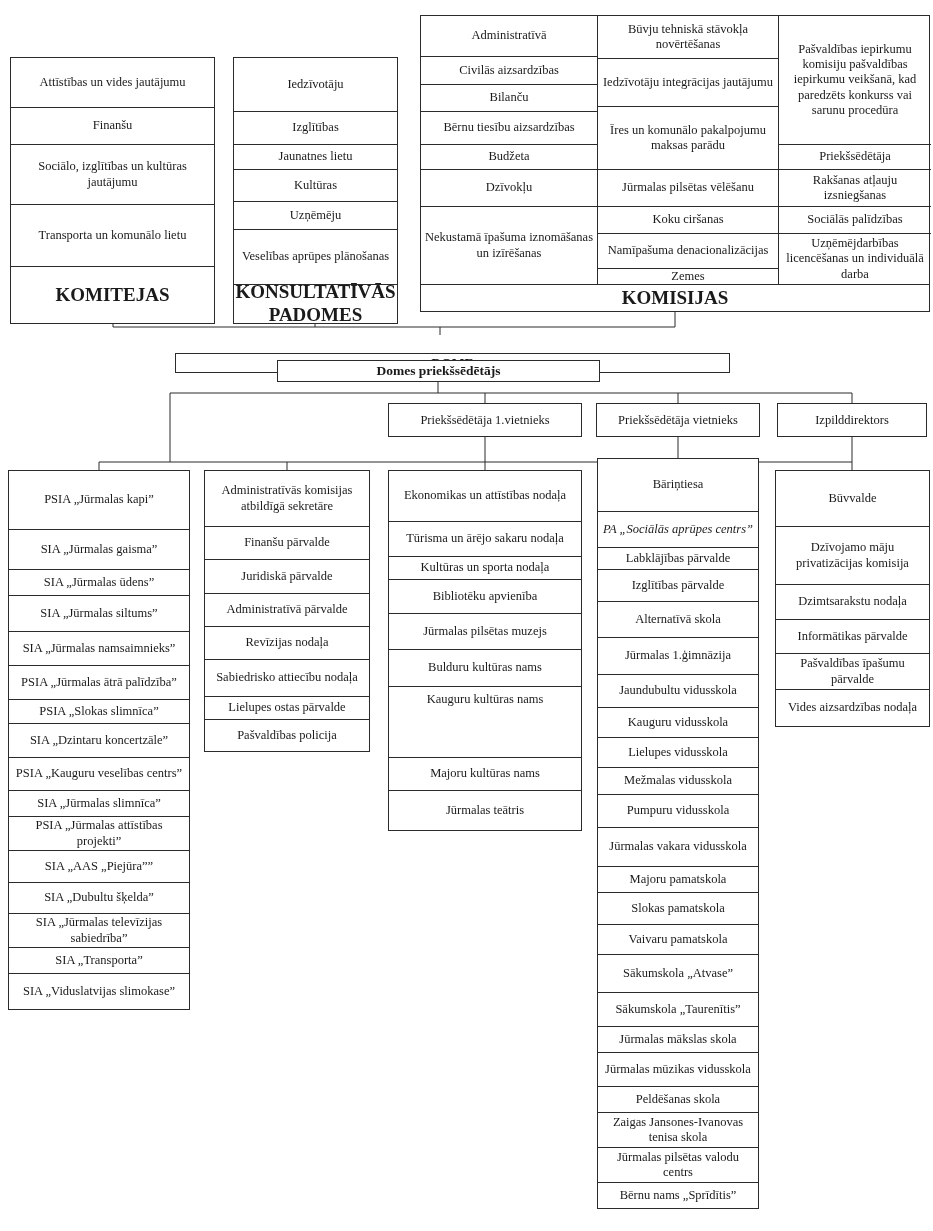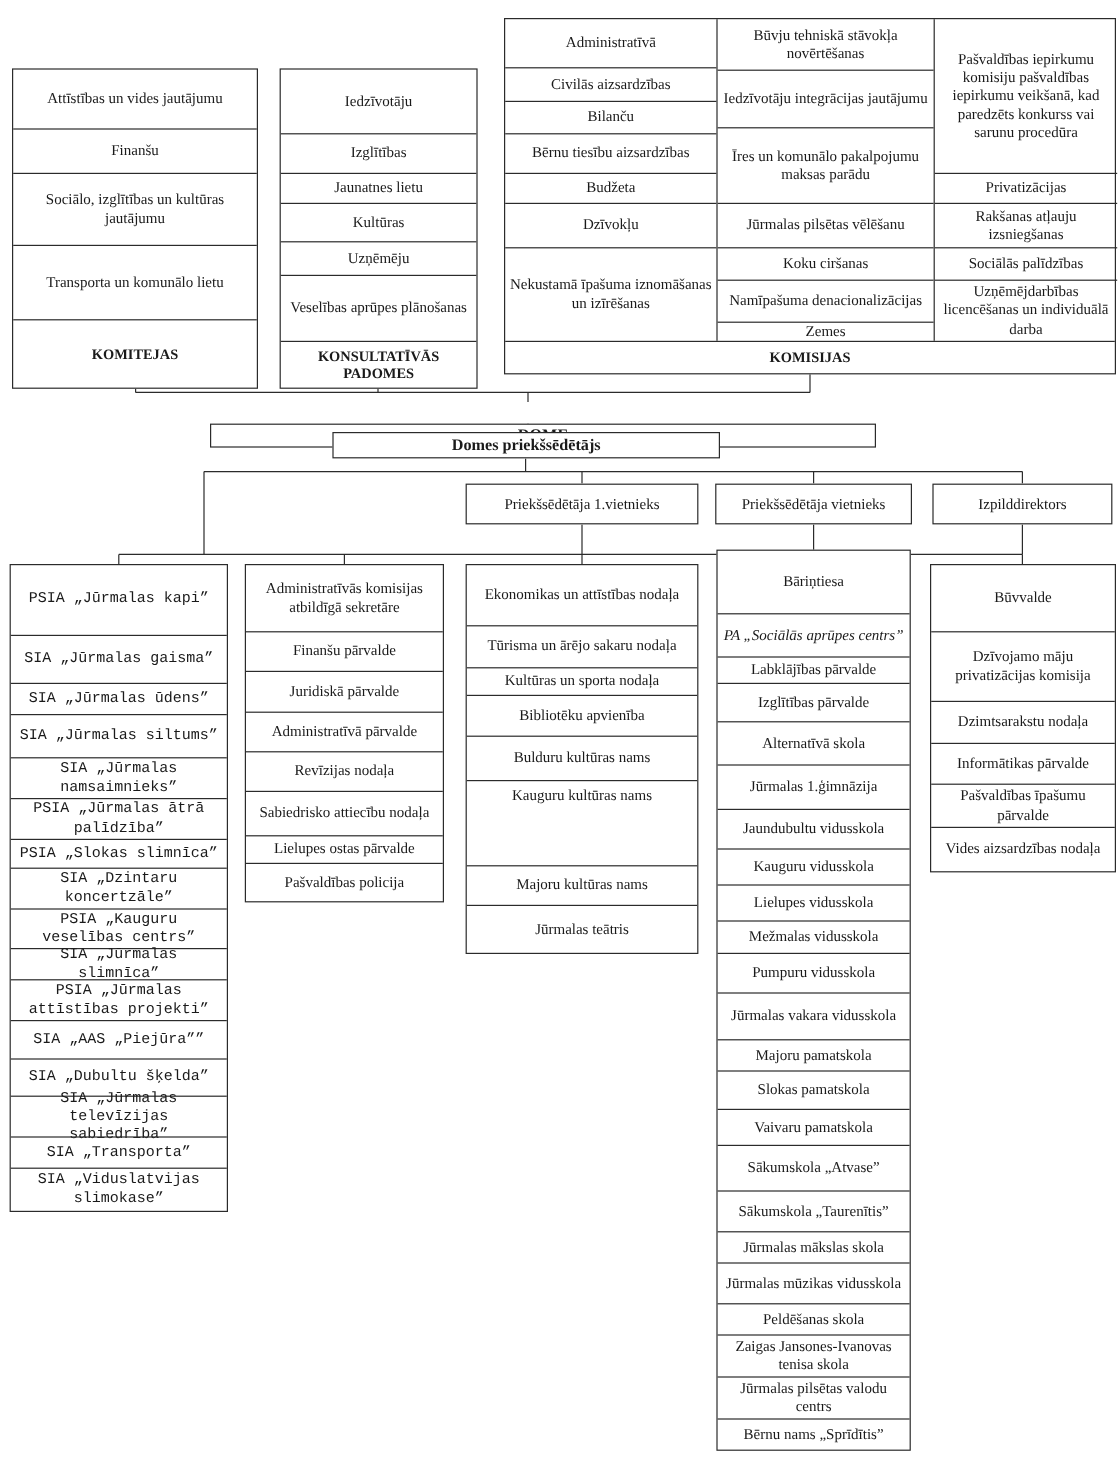--- a/index.html
+++ b/index.html
@@ -15,21 +15,21 @@
   }
   .stack{display:flex;flex-direction:column;}
   .cell{
     box-sizing:border-box;display:flex;align-items:center;justify-content:center;
     text-align:center;font-size:12.5px;line-height:1.22;padding:2px 4px;
     border-top:1px solid #2b2b2b;
   }
   .cell:first-child{border-top:none;}
   .hdr{
     box-sizing:border-box;display:flex;align-items:center;justify-content:center;
-    text-align:center;font-weight:bold;font-size:12px;line-height:1.2;
+    text-align:center;font-weight:bold;font-size:19px;line-height:1.2;
     border-top:1px solid #2b2b2b;padding:2px 4px;
   }
   .single{
     box-sizing:border-box;display:flex;align-items:center;justify-content:center;
     text-align:center;font-size:12.5px;line-height:1.2;padding:1px 4px;
   }
   .bold{font-weight:bold;font-size:13.5px;}
   .subcols{display:flex;flex-direction:row;align-items:stretch;}
   .subcol{flex:none;}
   .subcol.mid{border-left:1px solid #2b2b2b;border-right:1px solid #2b2b2b;}
@@ -105,38 +105,38 @@
           <div class="cell" style="height: 42px;">Būvju tehniskā stāvokļa novērtēšanas</div>
           <div class="cell" style="height: 48px;">Iedzīvotāju integrācijas jautājumu</div>
           <div class="cell" style="height: 63px;">Īres un komunālo pakalpojumu maksas parādu</div>
           <div class="cell" style="height: 37px;">Jūrmalas pilsētas vēlēšanu</div>
           <div class="cell" style="height: 27px;">Koku ciršanas</div>
           <div class="cell" style="height: 35px;">Namīpašuma denacionalizācijas</div>
           <div class="cell" style="height: 16px;">Zemes</div>
         </div>
       <div class="subcol stack" style="width:152px;">
           <div class="cell" style="height: 128px;">Pašvaldības iepirkumu komisiju pašvaldības iepirkumu veikšanā, kad paredzēts konkurss vai sarunu procedūra</div>
-          <div class="cell" style="height: 25px;">Privatizācijas</div>
+          <div class="cell" style="height: 25px;">Priekšsēdētāja</div>
           <div class="cell" style="height: 37px;">Rakšanas atļauju izsniegšanas</div>
           <div class="cell" style="height: 27px;">Sociālās palīdzības</div>
           <div class="cell" style="height: 51px;">Uzņēmējdarbības licencēšanas un individuālā darba</div>
         </div>
     </div>
     <div class="hdr" style="height:27px;">KOMISIJAS</div>
   </div>
 
   <div class="box single bold" style="left:175px;top:353px;width:555px;height:20px;">DOME</div>
 
   <div class="box single bold" style="left:277px;top:360px;width:323px;height:22px;">Domes priekšsēdētājs</div>
 
   <div class="box single" style="left:388px;top:403px;width:194px;height:34px;">Priekšsēdētāja 1.vietnieks</div>
   <div class="box single" style="left:596px;top:403px;width:164px;height:34px;">Priekšsēdētāja vietnieks</div>
   <div class="box single" style="left:777px;top:403px;width:150px;height:34px;">Izpilddirektors</div>
 
-  <div class="box stack" style="left:8px;top:470px;width:182px;font-family:Liberation Mono, monospace;">
+  <div class="box stack" style="left:8px;top:470px;width:182px;">
       <div class="cell" style="height: 58px;">PSIA „Jūrmalas kapi”</div>
       <div class="cell" style="height: 40px;">SIA „Jūrmalas gaisma”</div>
       <div class="cell" style="height: 26px;">SIA „Jūrmalas ūdens”</div>
       <div class="cell" style="height: 36px;">SIA „Jūrmalas siltums”</div>
       <div class="cell" style="height: 34px;">SIA „Jūrmalas namsaimnieks”</div>
       <div class="cell" style="height: 34px;">PSIA „Jūrmalas ātrā palīdzība”</div>
       <div class="cell" style="height: 24px;">PSIA „Slokas slimnīca”</div>
       <div class="cell" style="height: 34px;">SIA „Dzintaru koncertzāle”</div>
       <div class="cell" style="height: 33px;">PSIA „Kauguru veselības centrs”</div>
       <div class="cell" style="height: 26px;">SIA „Jūrmalas slimnīca”</div>
@@ -157,20 +157,21 @@
       <div class="cell" style="height: 37px;">Sabiedrisko attiecību nodaļa</div>
       <div class="cell" style="height: 23px;">Lielupes ostas pārvalde</div>
       <div class="cell" style="height: 32px;">Pašvaldības policija</div>
     </div>
 
   <div class="box stack" style="left:388px;top:470px;width:194px;">
       <div class="cell" style="height: 50px;">Ekonomikas un attīstības nodaļa</div>
       <div class="cell" style="height: 35px;">Tūrisma un ārējo sakaru nodaļa</div>
       <div class="cell" style="height: 23px;">Kultūras un sporta nodaļa</div>
       <div class="cell" style="height: 34px;">Bibliotēku apvienība</div>
+      <div class="cell" style="height: 36px;">Jūrmalas pilsētas muzejs</div>
       <div class="cell" style="height: 37px;">Bulduru kultūras nams</div>
       <div class="cell" style="height: 27px;">Kauguru kultūras nams</div>
       <div class="cell" style="height: 33px; margin-top: 44px;">Majoru kultūras nams</div>
       <div class="cell" style="height: 40px;">Jūrmalas teātris</div>
     </div>
 
   <div class="box stack" style="left:597px;top:458px;width:162px;">
       <div class="cell" style="height: 52px;">Bāriņtiesa</div>
       <div class="cell" style="height: 36px; font-style: italic;">PA „Sociālās aprūpes centrs”</div>
       <div class="cell" style="height: 22px;">Labklājības pārvalde</div>

